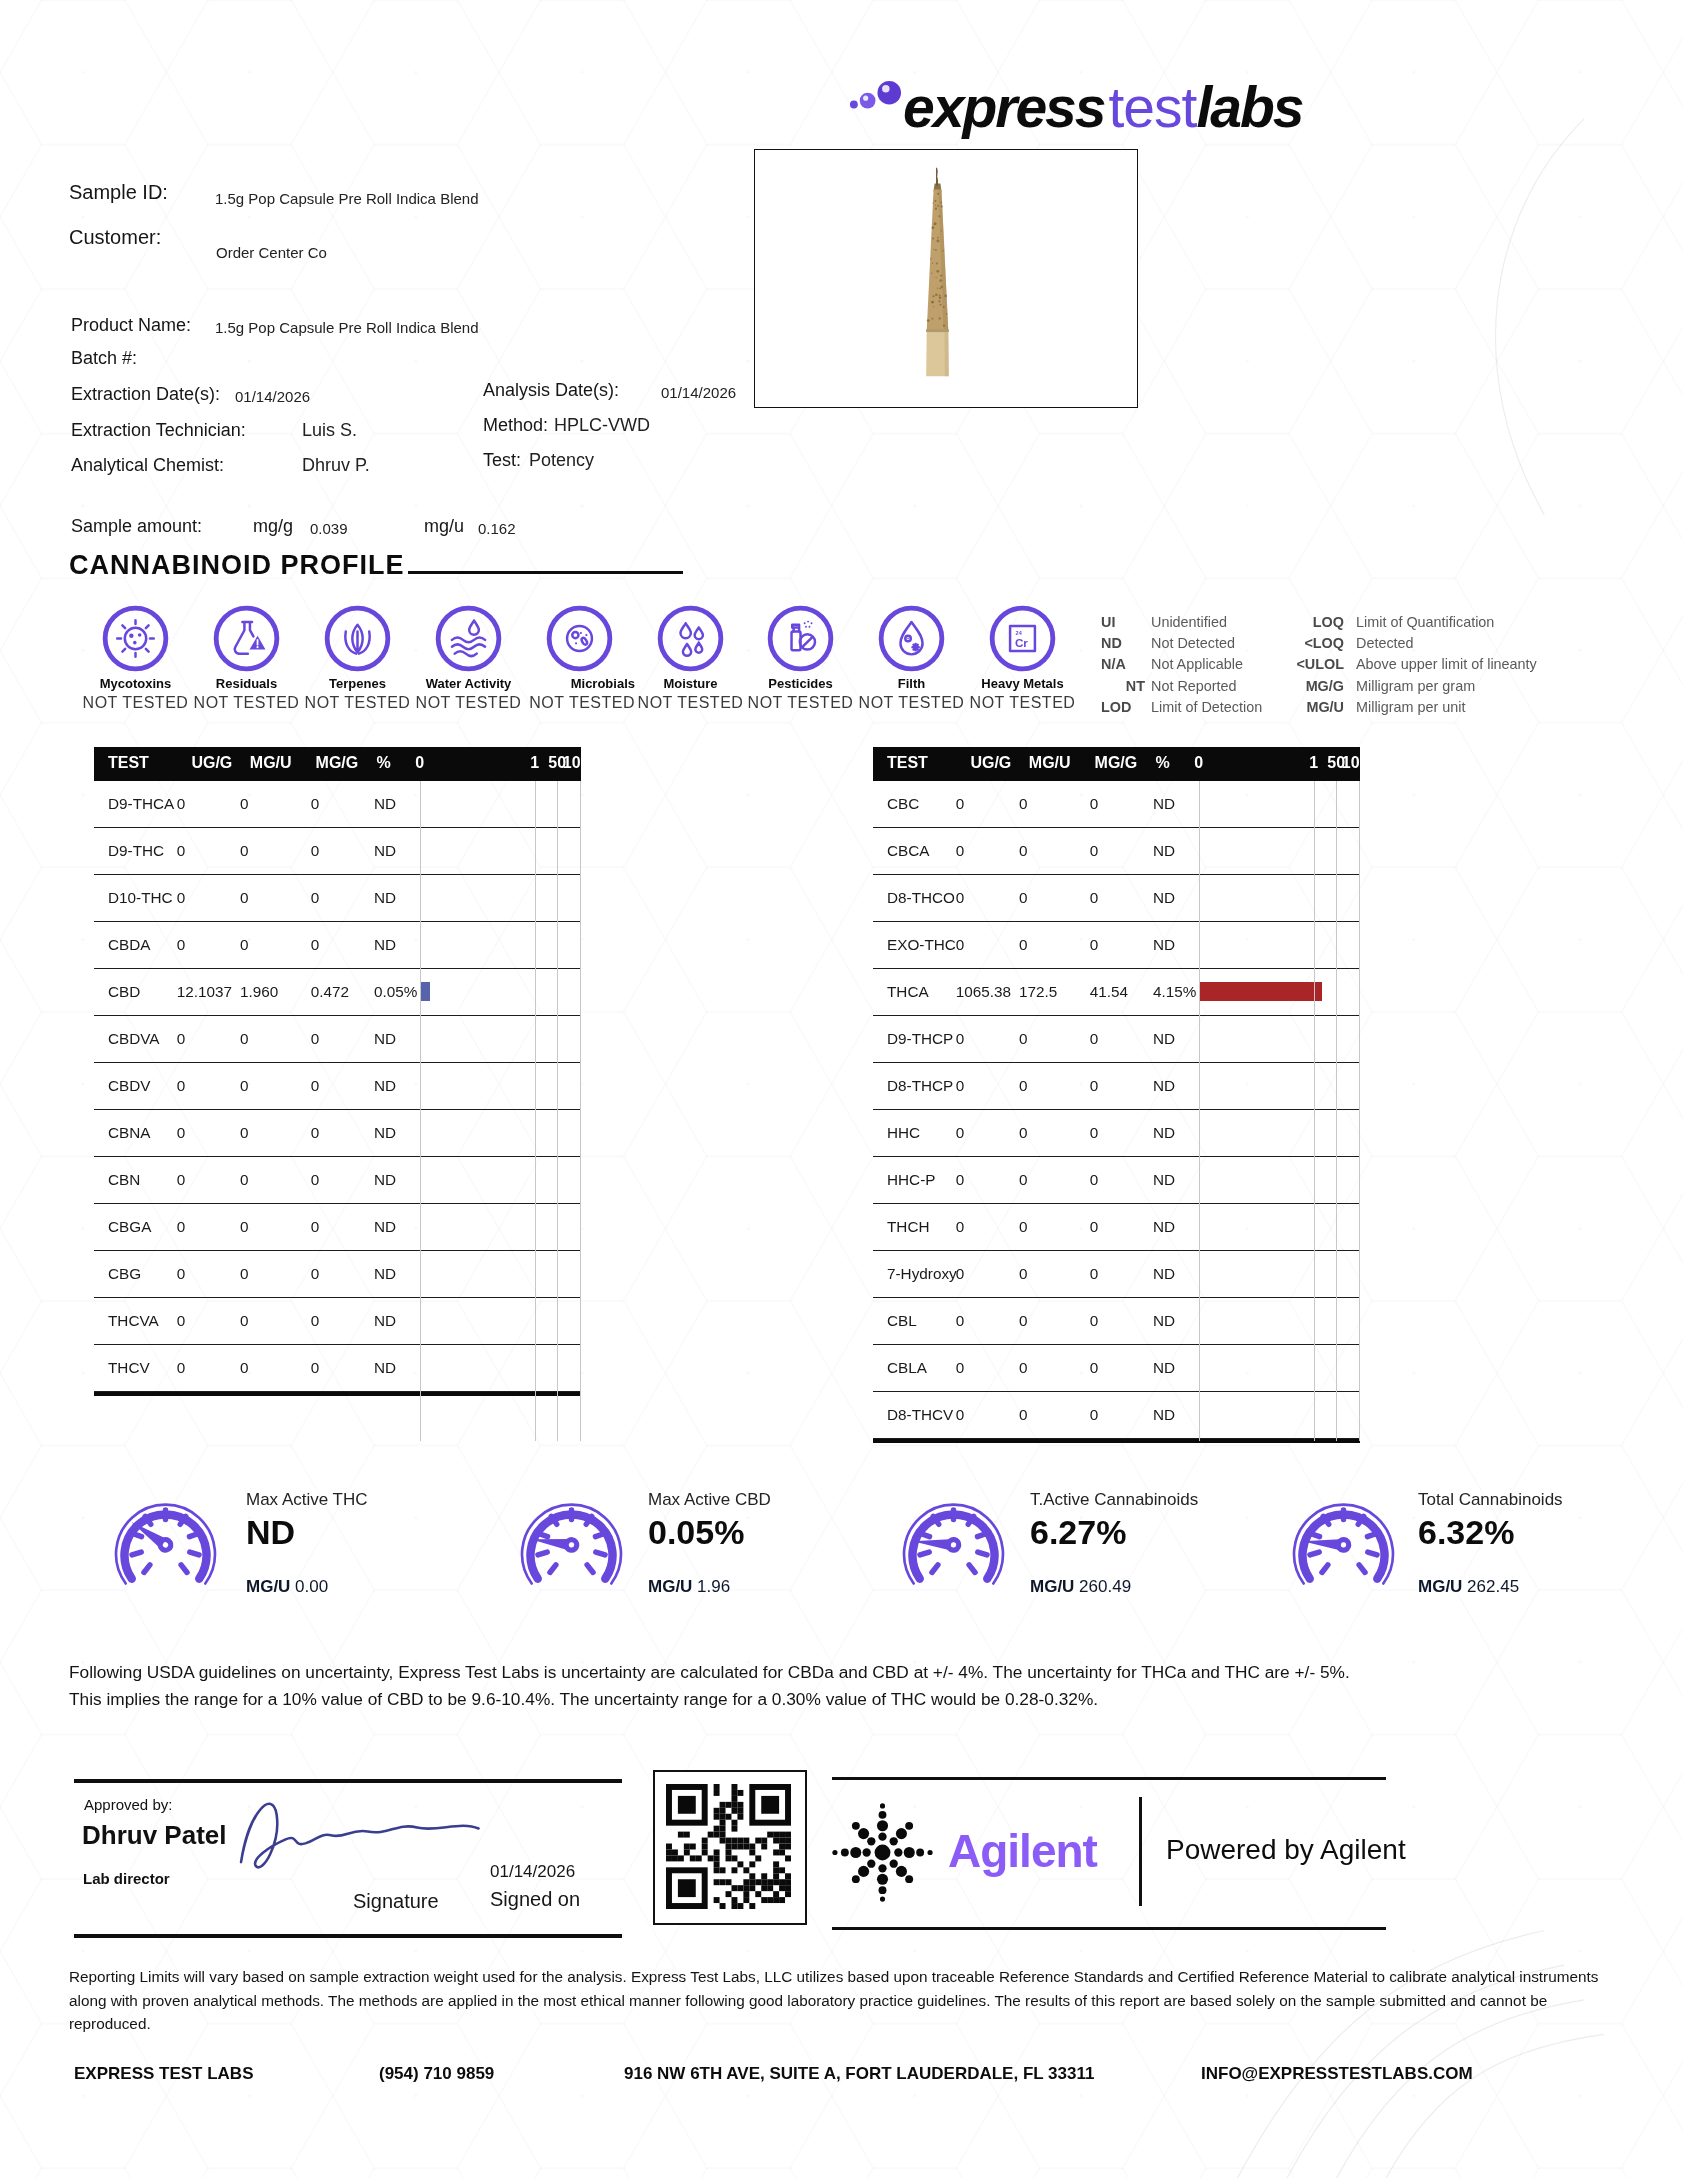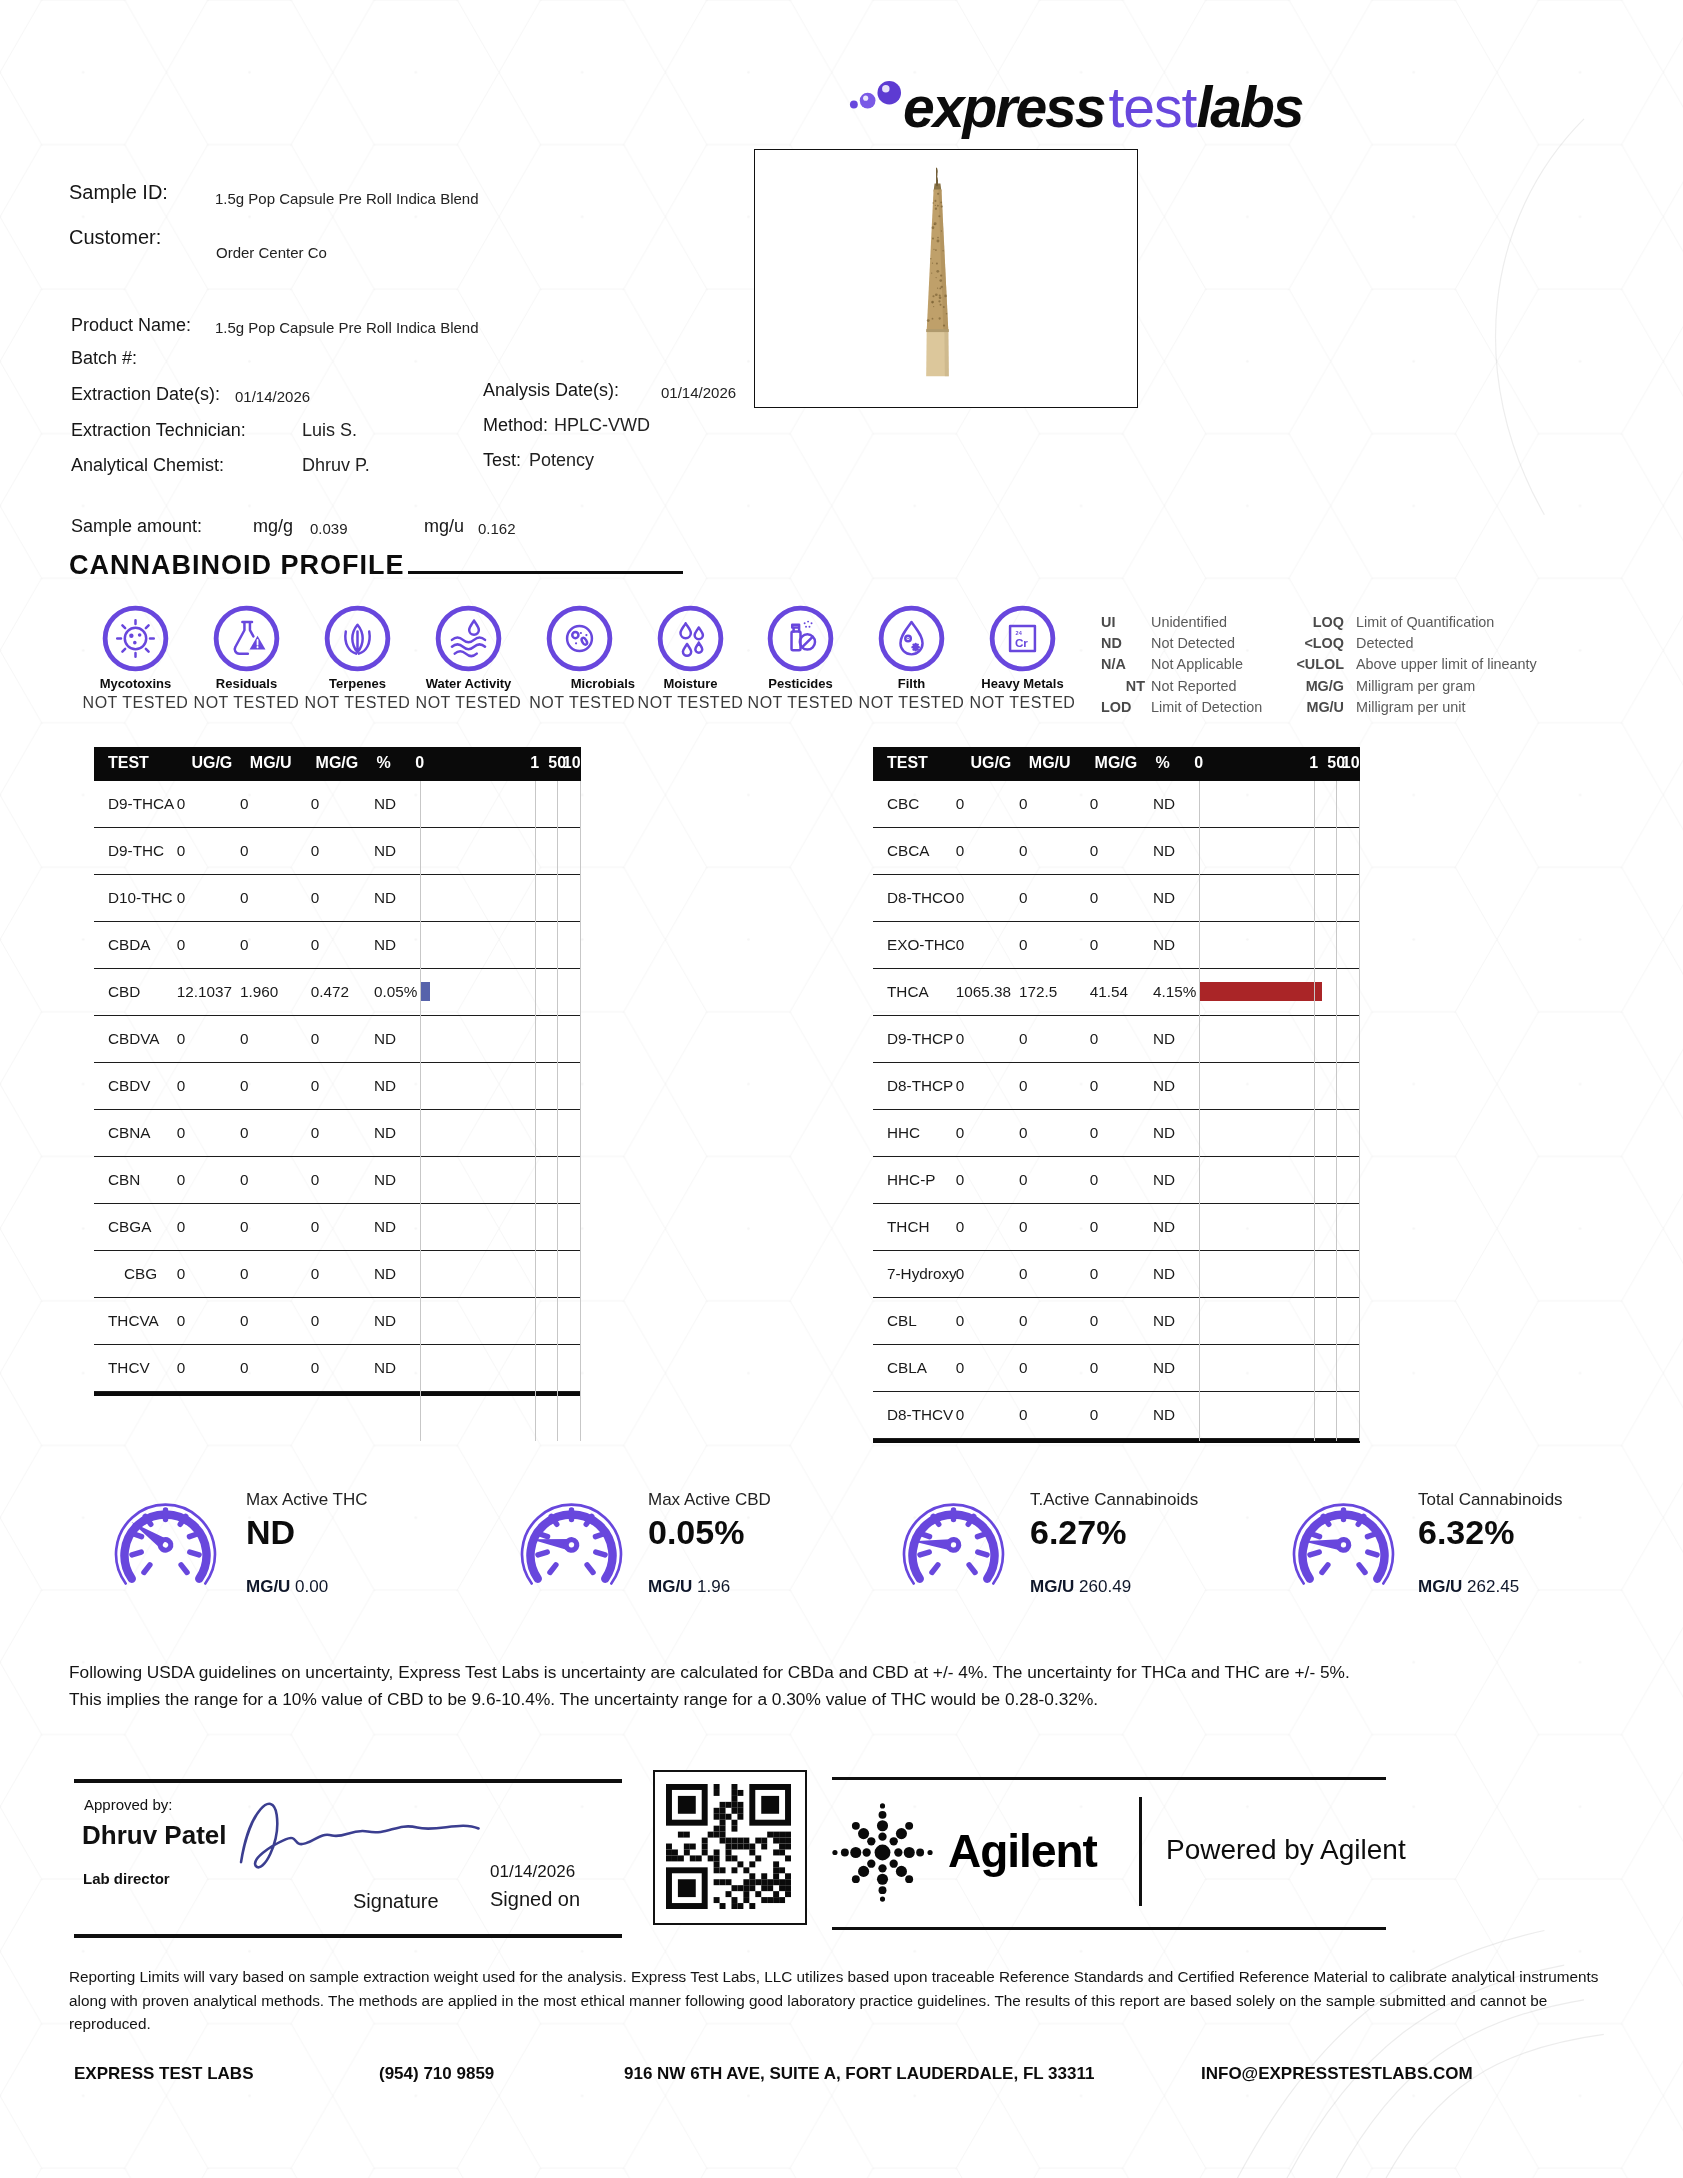--- a/index.html
+++ b/index.html
@@ -50,21 +50,21 @@
   .para{font-size:17.3px;line-height:1.55;color:#141414;}
   .para-sm{font-size:15.3px;line-height:1.55;color:#141414;}
   
   .appr{border-top:4px solid #0f0f0f;border-bottom:4px solid #0f0f0f;}
   .appr .a1{font-size:15px;}
   .appr .a2{font-size:26px;font-weight:800;}
   .appr .a3{font-size:15px;font-weight:700;}
   .appr .a4{font-size:20px;color:#161616;}
   .appr .a5{font-size:17px;color:#161616;}
   .frame{border:2.5px solid #111;background:#fff;}
-  .agilent-name{font-size:46px;font-weight:800;color:#000000;letter-spacing:-1px;}
+  .agilent-name{font-size:46px;font-weight:800;color:#8b5cf6;letter-spacing:-1px;}
   .powered{font-size:28px;color:#0c0c0c;}
   .vbar{width:2.5px;background:#111;}
   .hline{height:3px;background:#0f0f0f;}
   .passed-word{font-size:27px;font-weight:800;color:#2ea33b;letter-spacing:0.5px;text-align:center;}
   
   .foot{font-size:17px;font-weight:700;color:#0c0c0c;white-space:nowrap;}
 </style>
 </head>
 <body>
 
@@ -408,21 +408,21 @@
           <span style="left:57.5%;">ND</span>
         </div>
         <div class="t-row">
           <span style="left:14px;">CBGA</span>
           <span style="left:17%;">0</span>
           <span style="left:30%;">0</span>
           <span style="left:44.5%;">0</span>
           <span style="left:57.5%;">ND</span>
         </div>
         <div class="t-row">
-          <span style="left:30px;">CBG</span>
+          <span style="left:14px;">CBG</span>
           <span style="left:17%;">0</span>
           <span style="left:30%;">0</span>
           <span style="left:44.5%;">0</span>
           <span style="left:57.5%;">ND</span>
         </div>
         <div class="t-row">
           <span style="left:14px;">THCVA</span>
           <span style="left:17%;">0</span>
           <span style="left:30%;">0</span>
           <span style="left:44.5%;">0</span>

